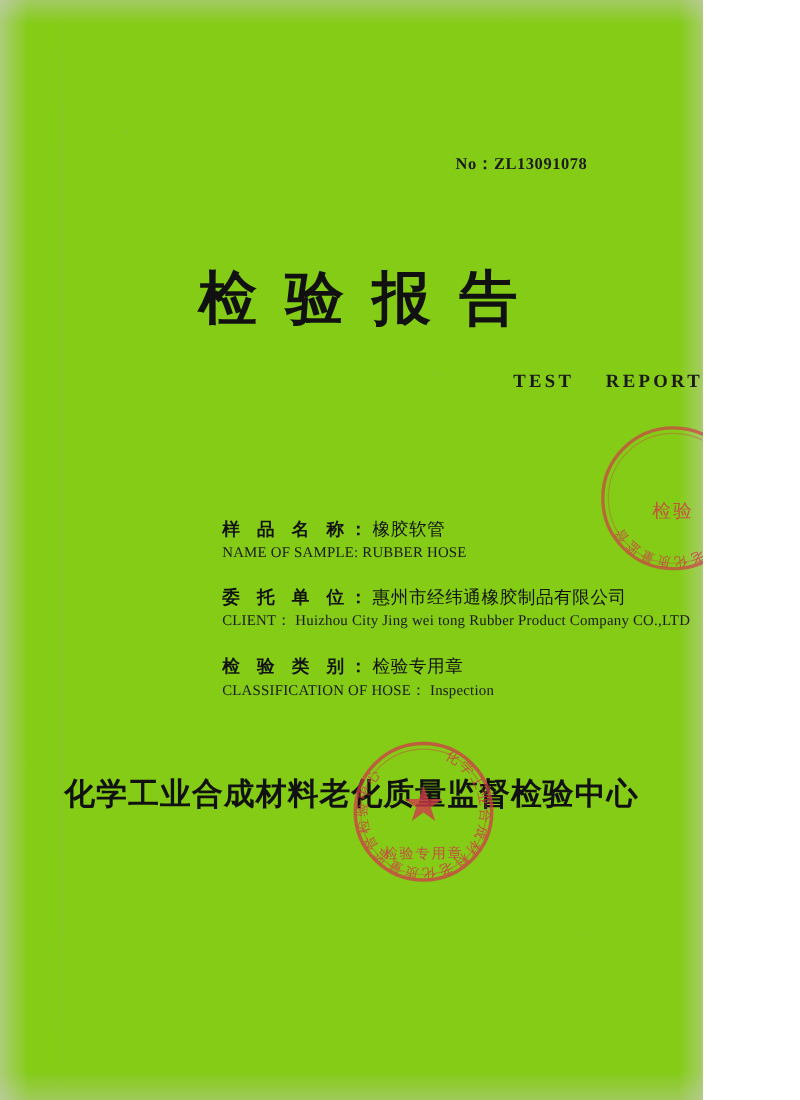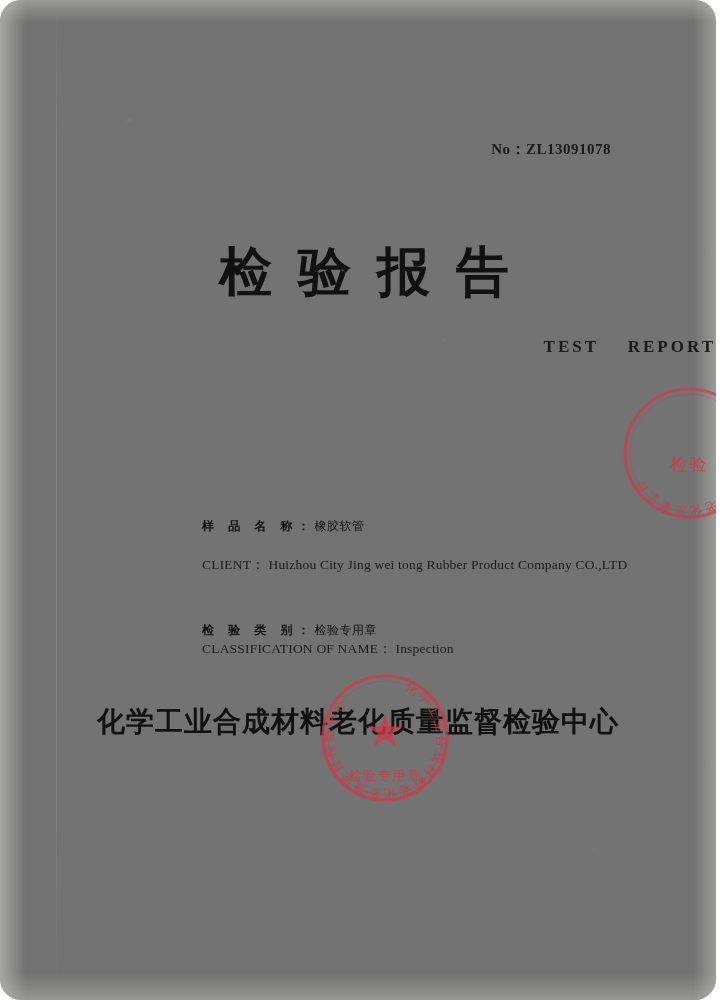--- a/index.html
+++ b/index.html
@@ -5,25 +5,24 @@
   html, body {
     margin: 0;
     padding: 0;
     background: #ffffff;
   }
   body {
     font-family: "Liberation Serif", serif;
   }
   .page {
     position: relative;
-    width: 716px;
+    width: 639px;
     height: 1000px;
-    background: #737373;
+    background: #84cc16;
     overflow: hidden;
-    border-radius: 21px;
   }
   
   .paper-tint {
     position: absolute;
     inset: 0;
     background:
       linear-gradient(90deg, rgba(205,205,200,0.55) 0px, rgba(250,250,248,0) 26px),
       linear-gradient(270deg, rgba(205,205,200,0.45) 0px, rgba(250,250,248,0) 22px),
       linear-gradient(180deg, rgba(200,200,195,0.45) 0px, rgba(250,250,248,0) 22px),
       linear-gradient(0deg, rgba(200,200,195,0.40) 0px, rgba(250,250,248,0) 26px);
@@ -94,26 +93,25 @@
     position: absolute;
     top: 470px;
     left: 202px;
     width: 470px;
   }
   .field {
     margin-bottom: 22px;
   }
   .field-cn {
     font-family: "DejaVu Serif", "Liberation Serif", serif;
-    font-size: 12px;
+    font-size: 16px;
     font-weight: 700;
     color: #121212;
     white-space: nowrap;
     line-height: 1.35;
-    margin-top: 48px;
   }
   .field-cn .label-cn {
     letter-spacing: 5px;
   }
   .field-cn .value-cn {
     font-weight: 500;
     letter-spacing: 0.5px;
   }
   .field-en {
     font-family: "Liberation Serif", serif;
@@ -172,35 +170,42 @@
 
   <div class="title-cn">检验报告</div>
   <div class="title-en">TEST    REPORT</div>
 
   <div class="fields">
 
     <div class="field">
       <div class="field-cn">
         <span class="label-cn">样 品 名 称：</span><span class="value-cn">橡胶软管</span>
       </div>
+      <div class="field-en">
+        <span>NAME OF SAMPLE:</span>
+        <span>RUBBER    HOSE</span>
+      </div>
     </div>
 
     <div class="field">
+      <div class="field-cn">
+        <span class="label-cn">委 托 单 位：</span><span class="value-cn">惠州市经纬通橡胶制品有限公司</span>
+      </div>
       <div class="field-en">
         <span>CLIENT：</span>
         <span>Huizhou City Jing wei tong Rubber Product Company CO.,LTD</span>
       </div>
     </div>
 
     <div class="field">
       <div class="field-cn">
         <span class="label-cn">检 验 类 别：</span><span class="value-cn">检验专用章</span>
       </div>
       <div class="field-en">
-        <span>CLASSIFICATION OF NAME：</span>
+        <span>CLASSIFICATION OF HOSE：</span>
         <span>Inspection</span>
       </div>
     </div>
 
   </div>
 
   <div class="org">
     <div class="org-cn">化学工业合成材料老化质量监督检验中心</div>
   </div>
 

